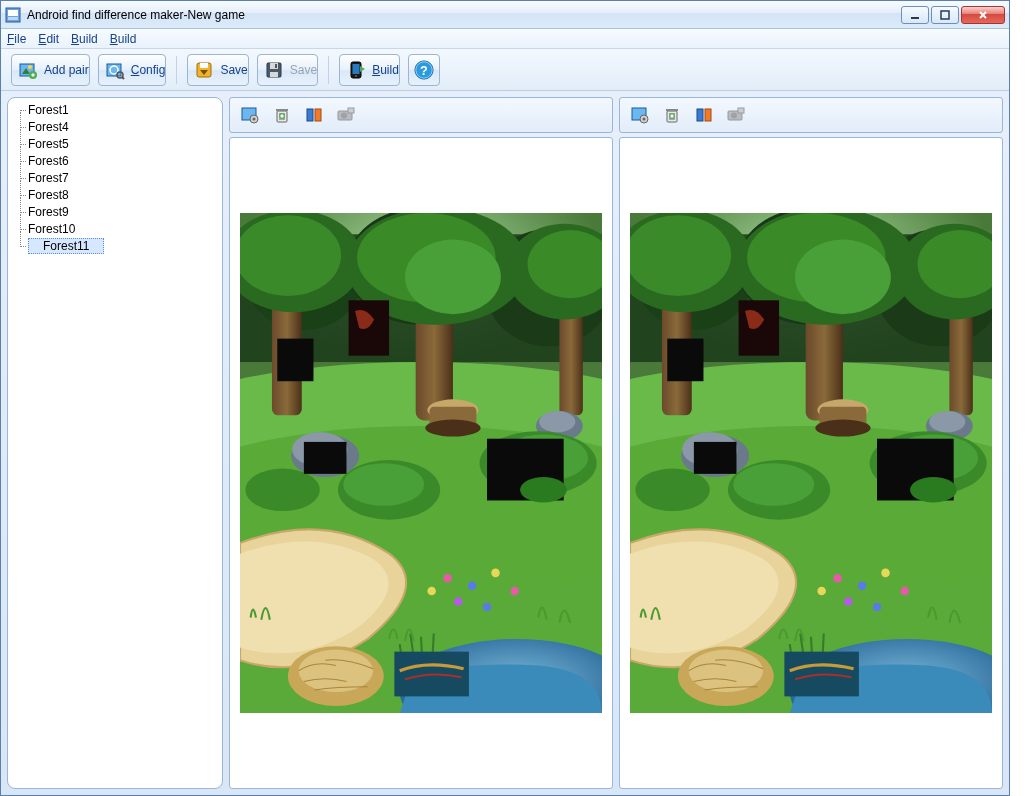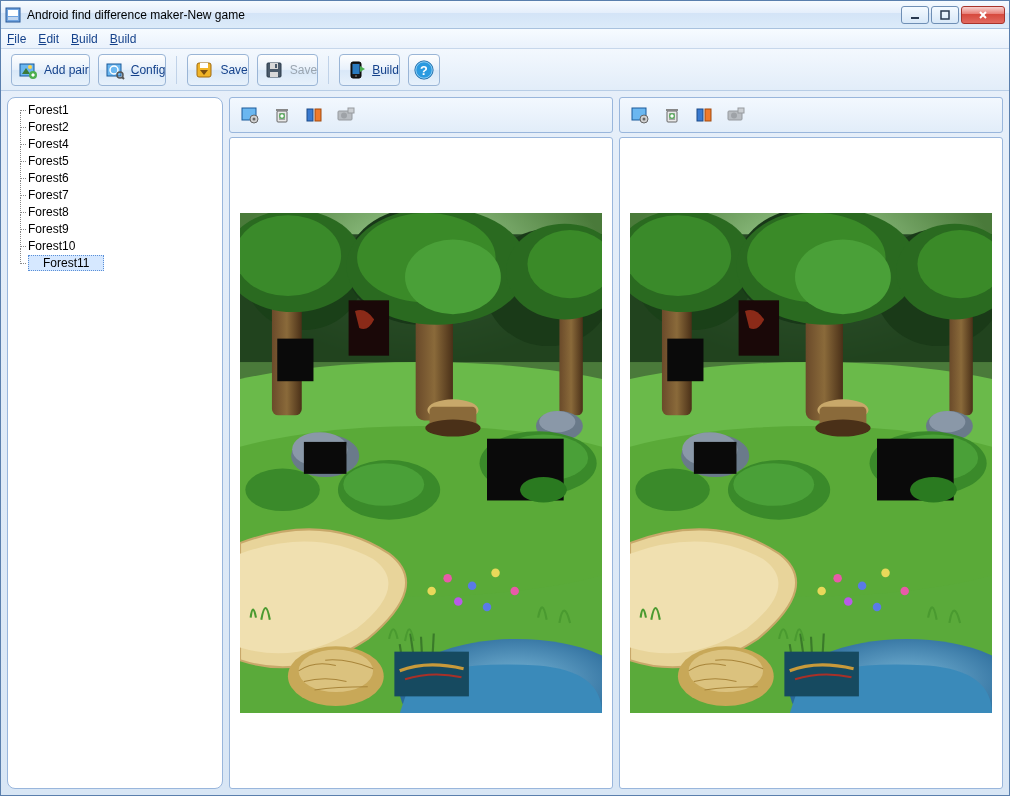--- a/index.html
+++ b/index.html
@@ -223,21 +223,20 @@
             <text x="11" y="16" text-anchor="middle" font-size="14" font-weight="bold" fill="#fff">?</text>
           </svg>
       </span>
     </div>
   </div>
 
   <div class="client">
 
     <div class="side" id="tree">
         <div class="tree-item"><span>Forest1</span></div>
-        <div class="tree-item"><span>Forest2</span></div>
         <div class="tree-item"><span>Forest4</span></div>
         <div class="tree-item"><span>Forest5</span></div>
         <div class="tree-item"><span>Forest6</span></div>
         <div class="tree-item"><span>Forest7</span></div>
         <div class="tree-item"><span>Forest8</span></div>
         <div class="tree-item"><span>Forest9</span></div>
         <div class="tree-item"><span>Forest10</span></div>
         <div class="tree-item selected"><span>Forest11</span></div>
       </div>
 

